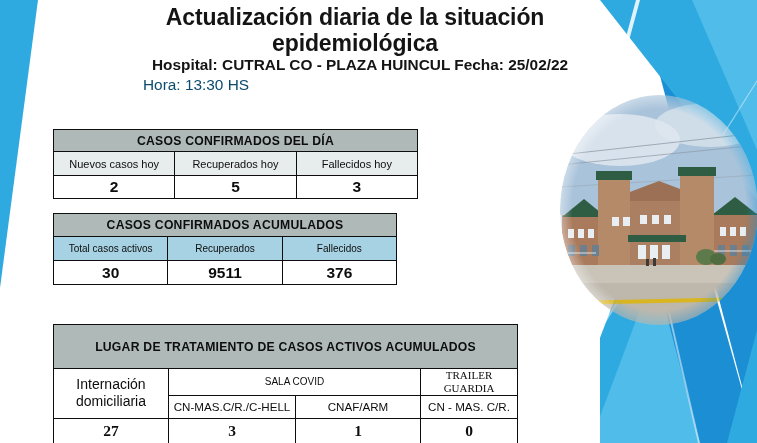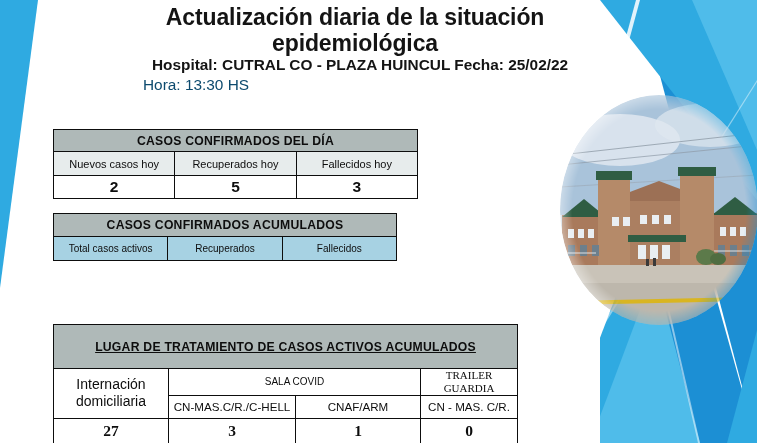--- a/index.html
+++ b/index.html
@@ -103,21 +103,21 @@
   #table-daily .r-val td { height: 23px; }
 
   
   #table-accum { left: 53px; top: 184px; width: 344px; }
   #table-accum .r-hdr td { height: 23px; }
   #table-accum .r-sub td { height: 24px; }
   #table-accum .r-val td { height: 24px; }
 
   
   #table-places { left: 53px; top: 295px; width: 464px; }
-  #table-places .r-hdr td { height: 44px; text-decoration: underline; }
+  #table-places .r-hdr td { height: 44px; }
   #table-places .r-sub1 td { height: 26px; }
   #table-places .r-sub2 td { height: 23px; }
   #table-places .r-val td { height: 25px; font-family: Liberation Serif, serif; }
   #table-places .merged-left { font-size: 14px; line-height: 1.22; }
   #table-places .trailer { font-size: 11px; line-height: 1.18; font-family: Liberation Serif, serif; }
 
   
   .photo {
     position: absolute;
     left: 560px; top: 95px;
@@ -259,20 +259,25 @@
   <table class="tbl" id="table-accum">
     <tbody>
         <tr class="r-hdr">
       <td class="hdr" colspan="3">CASOS CONFIRMADOS ACUMULADOS</td>
     </tr>
     <tr class="r-sub">
       <td class="sub-blue">Total casos activos</td>
       <td class="sub-blue">Recuperados</td>
       <td class="sub-blue">Fallecidos</td>
     </tr>
+    <tr class="r-val">
+      <td class="val val-red">30</td>
+      <td class="val">9511</td>
+      <td class="val">376</td>
+    </tr>
   </tbody>
     </table>
 
   <table class="tbl" id="table-places">
     <colgroup>
       <col style="width:115px">
       <col style="width:127px">
       <col style="width:125px">
       <col style="width:97px">
     </colgroup>

